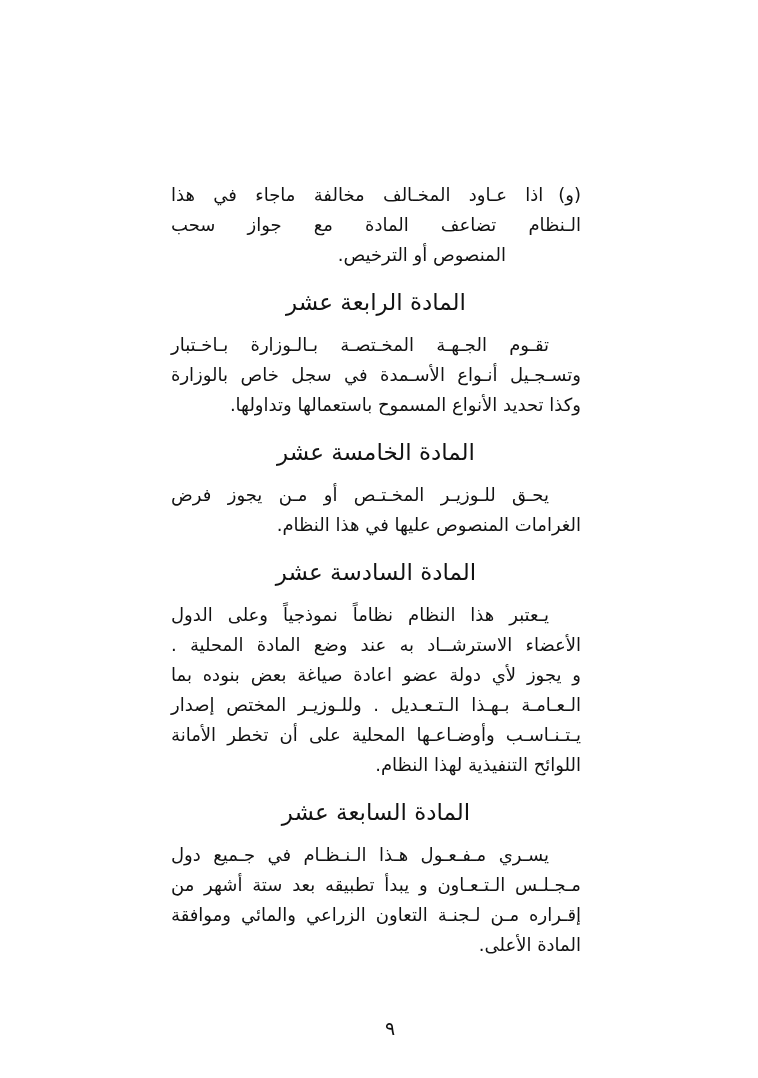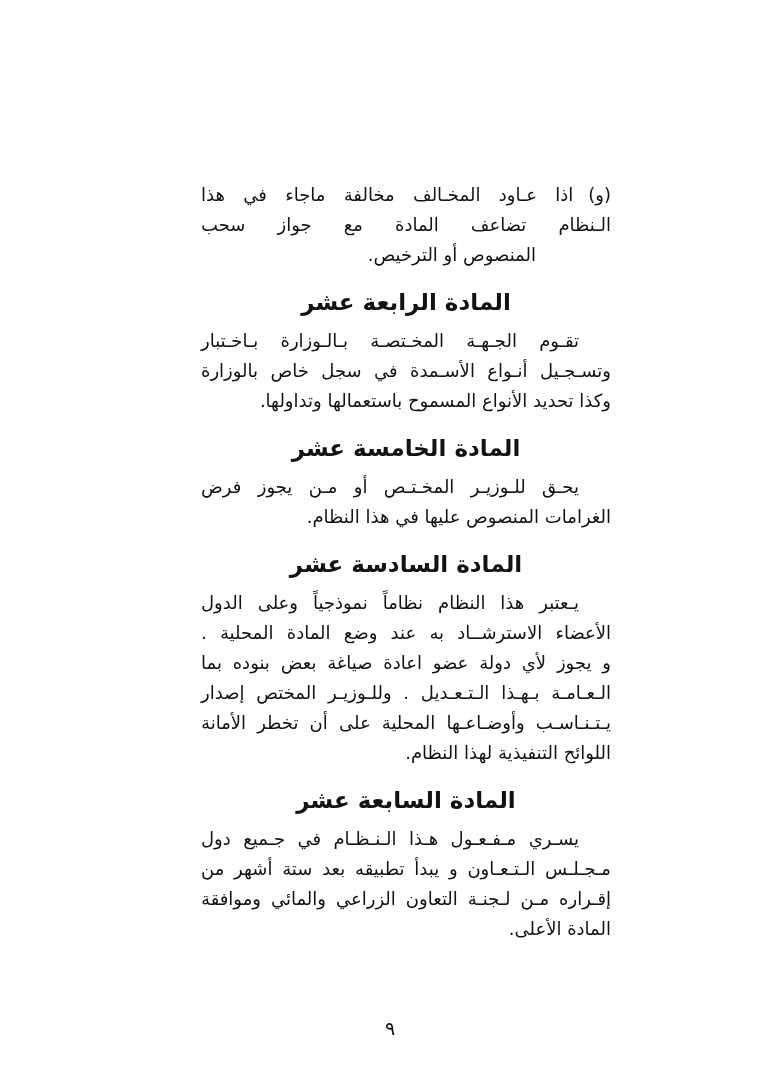--- a/index.html
+++ b/index.html
@@ -13,48 +13,49 @@
     height: 1078px;
     background: #ffffff;
     overflow: hidden;
     direction: rtl;
     font-family: "DejaVu Sans", sans-serif;
     color: #121212;
   }
   .content {
     position: absolute;
     top: 180px;
-    right: 147px;
+    right: 177px;
     width: 410px;
   }
   .line {
     font-size: 18px;
     line-height: 30px;
     text-align: justify;
     text-align-last: justify;
     white-space: normal;
   }
   .line.last {
     text-align-last: right;
   }
   .para .line.first {
     padding-right: 32px;
+    margin-top: 12px;
   }
   .intro .line.intro-last {
     padding-right: 75px;
     text-align-last: right;
   }
   .marker {
     margin-left: 15px;
     white-space: nowrap;
   }
   .article-title {
     font-size: 23px;
     line-height: 32px;
-    font-weight: bold;
+    font-weight: normal;
     text-align: center;
     text-align-last: center;
     margin: 16px 0 8px 0;
   }
   .page-number {
     position: absolute;
     top: 1014px;
     right: 163px;
     width: 410px;
     text-align: center;

